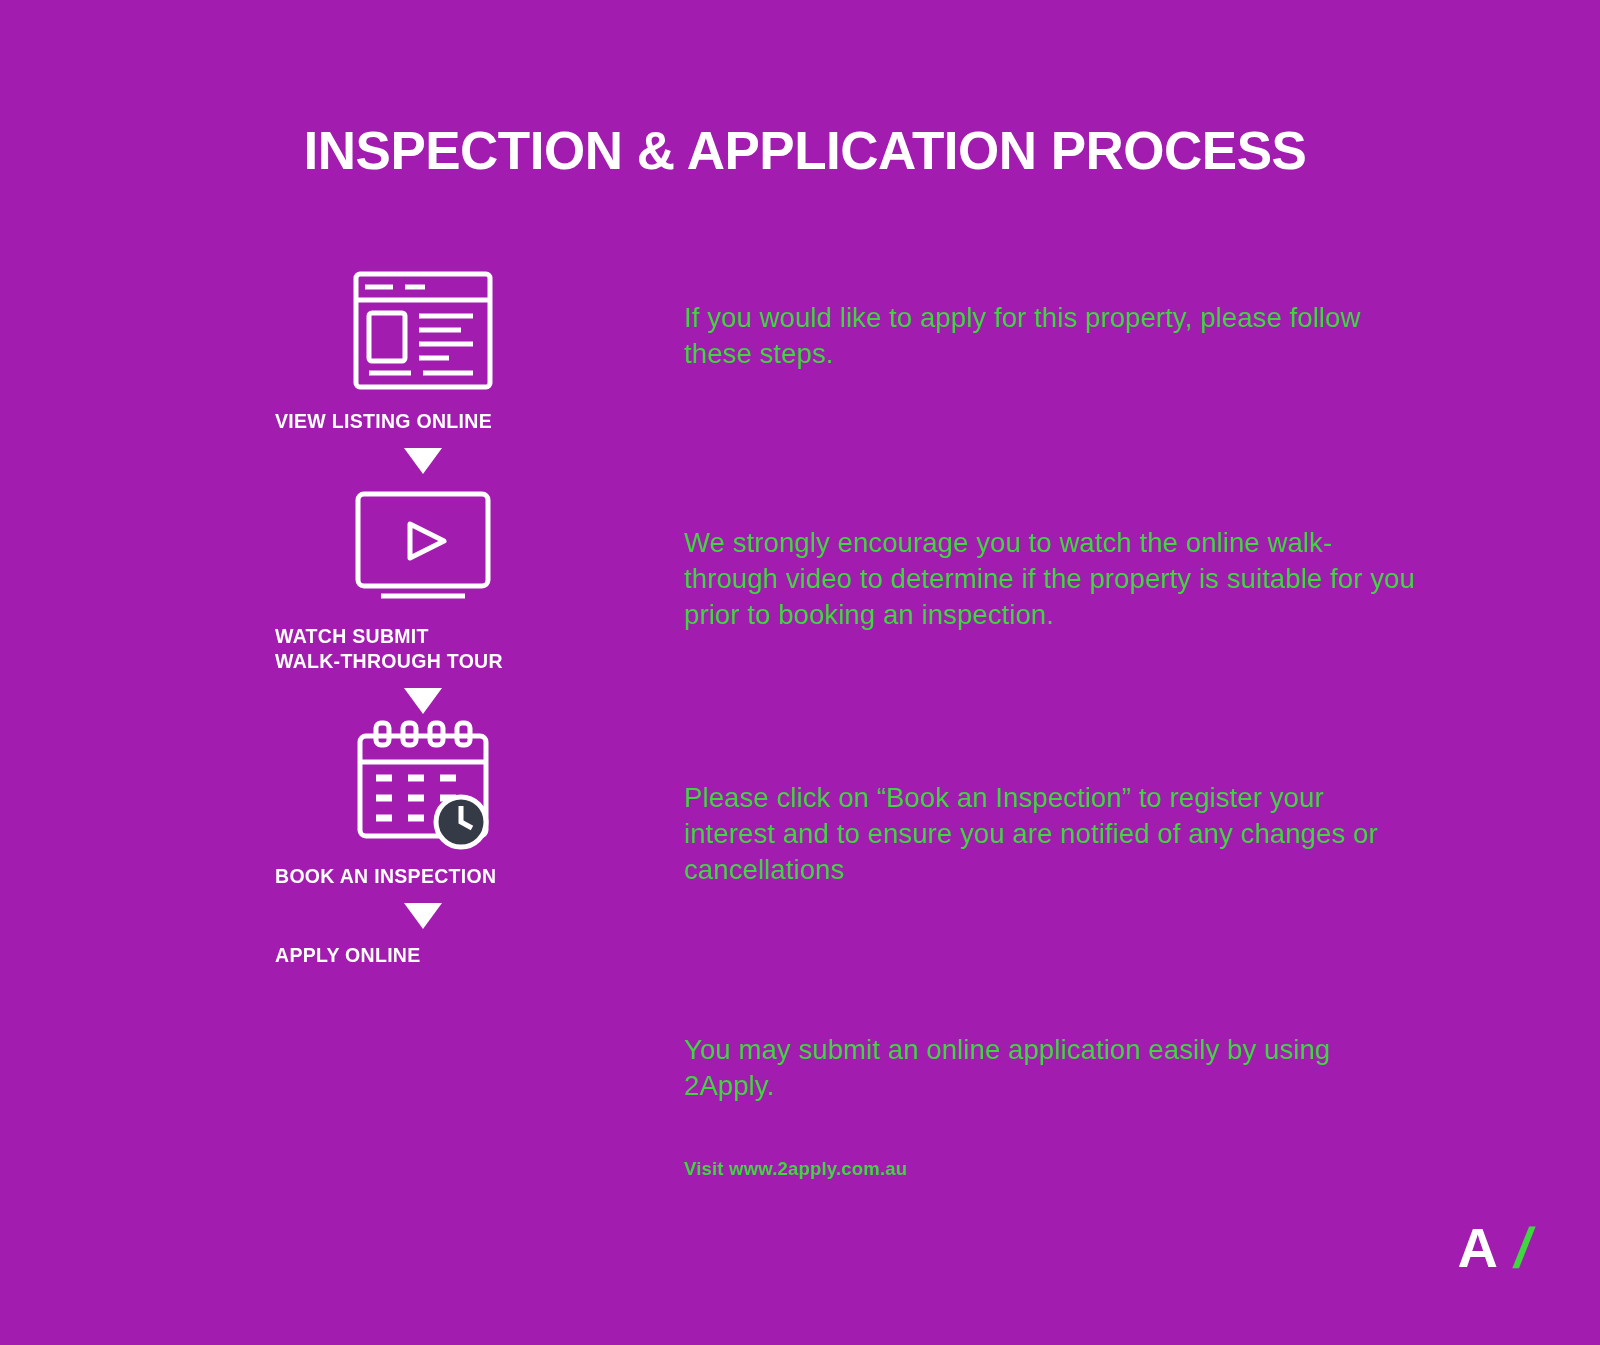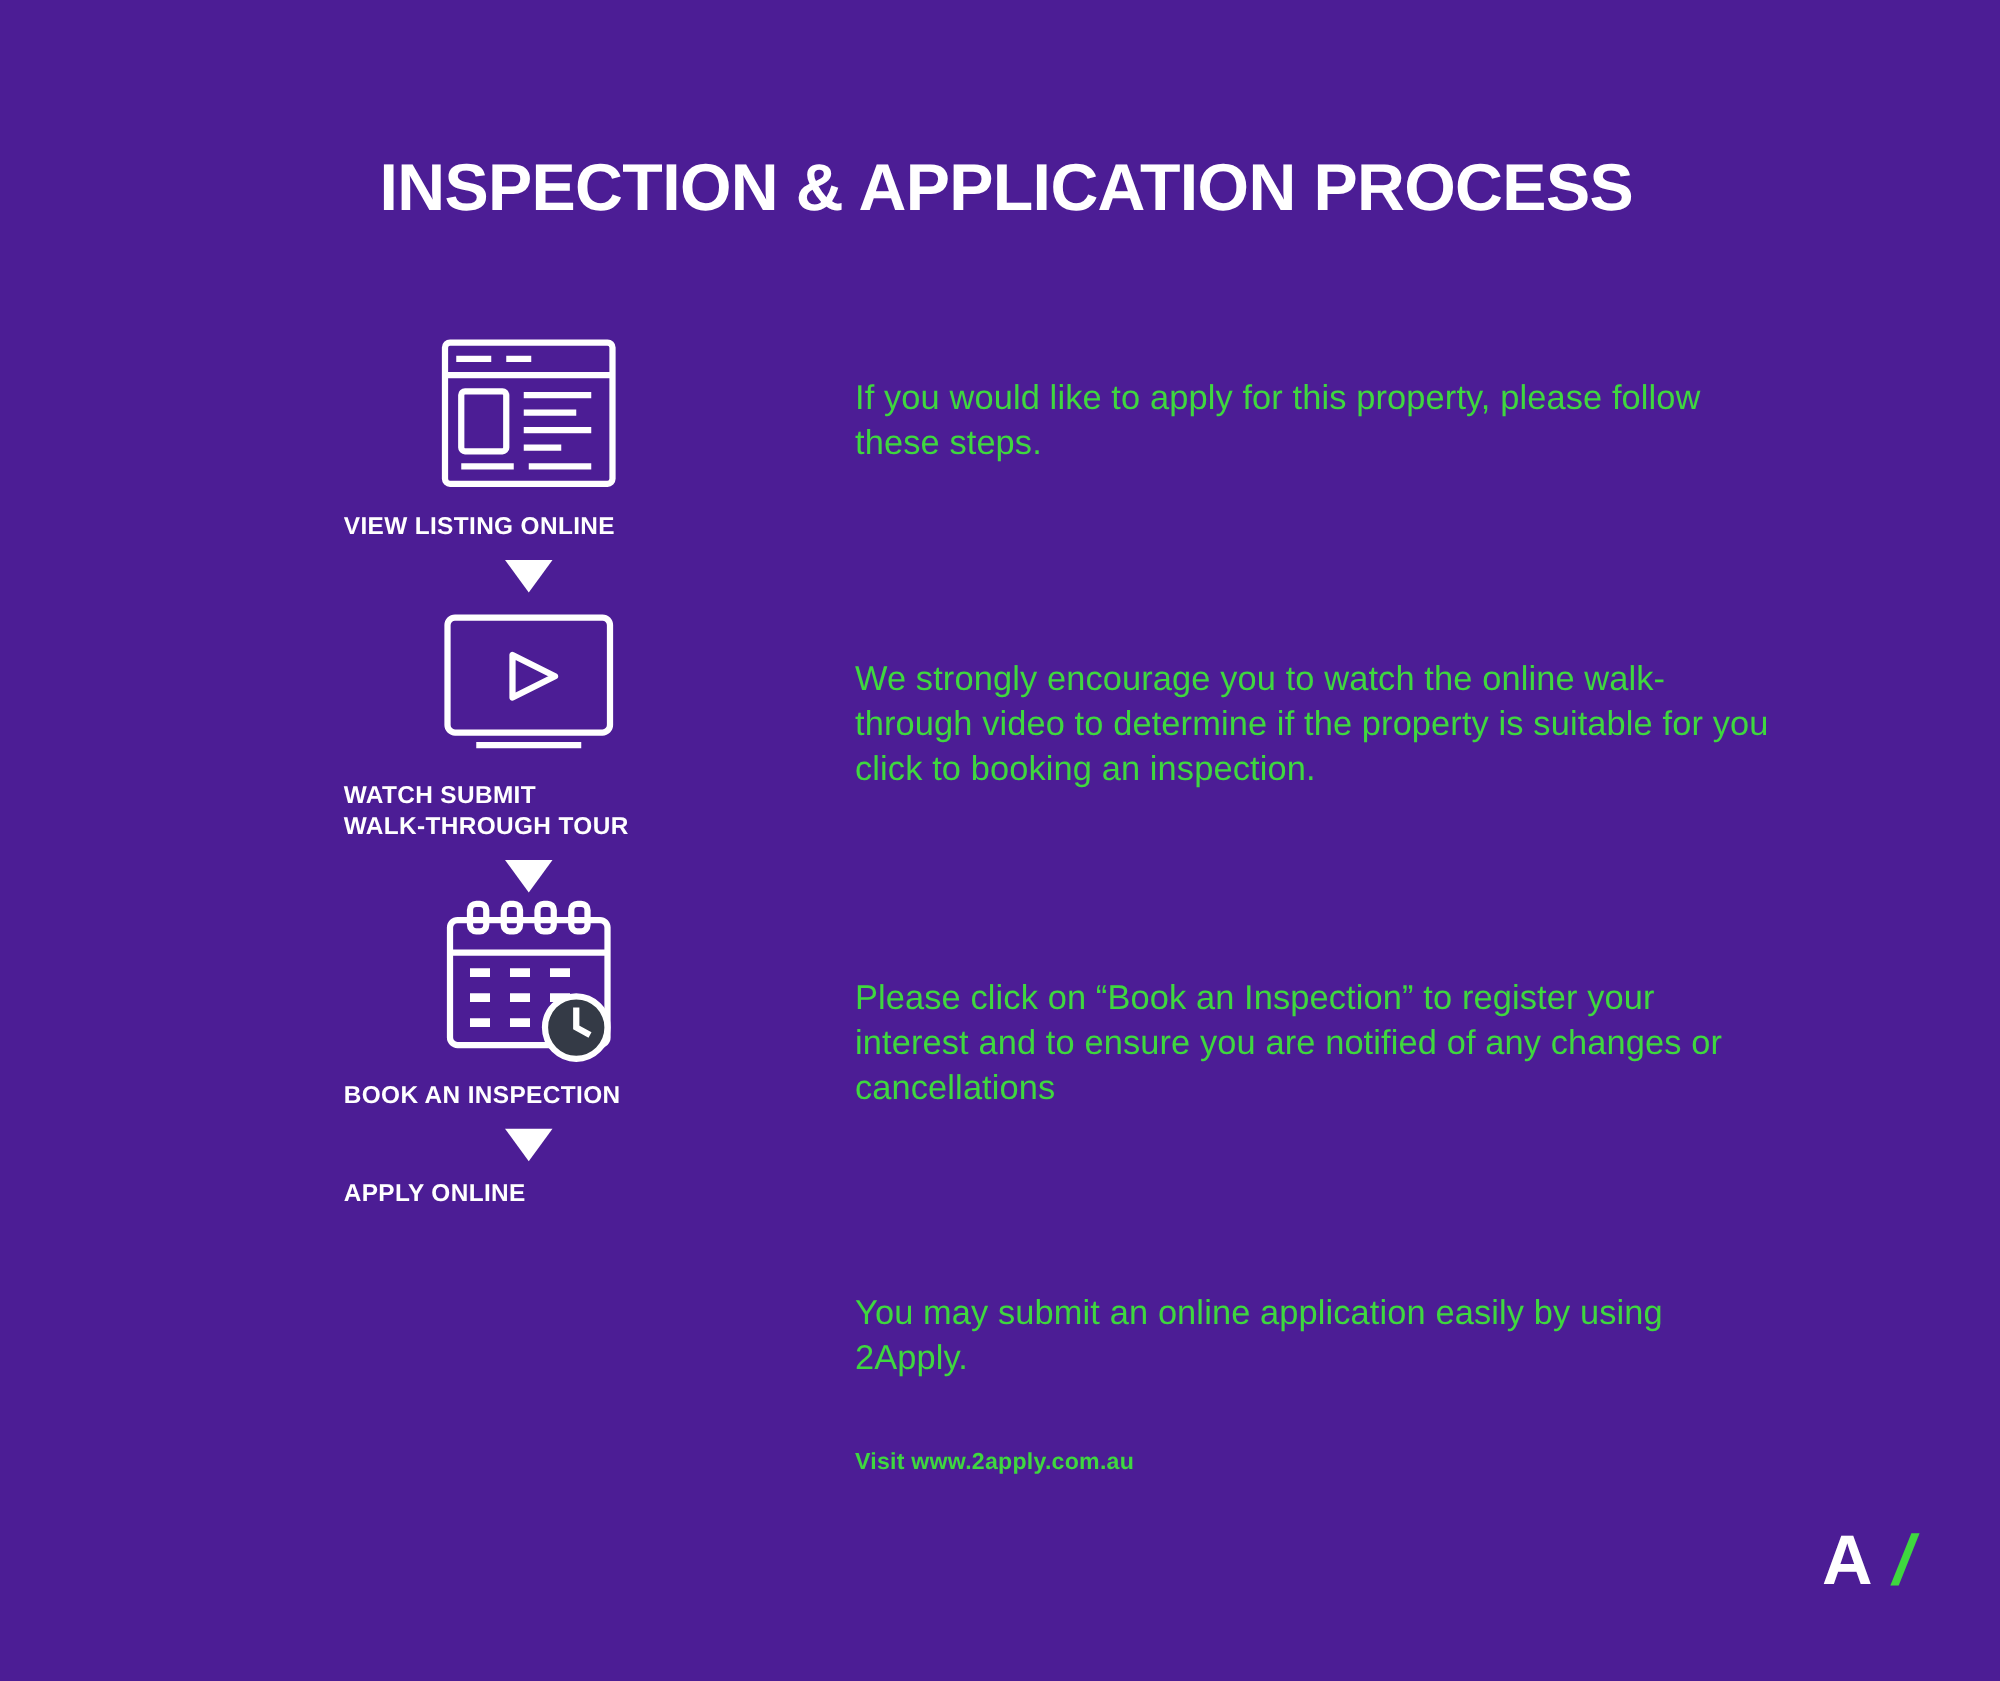--- a/index.html
+++ b/index.html
@@ -12,21 +12,21 @@
     height: 1345px;
     font-family: "Liberation Sans", sans-serif;
     color: #ffffff;
     overflow: hidden;
     position: relative;
   }
   .page {
     position: relative;
     width: 1600px;
     height: 1345px;
-    background: #4c1d95;
+    background: #a21caf;
   }
   .title {
     position: absolute;
     left: 0;
     top: 120px;
     width: 1600px;
     text-align: center;
     font-size: 53px;
     font-weight: bold;
     letter-spacing: -0.5px;
@@ -183,21 +183,21 @@
       <div class="arrow"></div>
     </div>
 
     <div class="step">
       <div class="caption">APPLY ONLINE</div>
     </div>
 
   </div>
 
   <div class="copy" id="copy-1">If you would like to apply for this property, please follow these steps.</div>
-  <div class="copy" id="copy-2">We strongly encourage you to watch the online walk-through video to determine if the property is suitable for you click to booking an inspection.</div>
+  <div class="copy" id="copy-2">We strongly encourage you to watch the online walk-through video to determine if the property is suitable for you prior to booking an inspection.</div>
   <div class="copy" id="copy-3">Please click on “Book an Inspection” to register your interest and to ensure you are notified of any changes or cancellations</div>
   <div class="copy" id="copy-4">You may submit an online application easily by using 2Apply.</div>
 
   <div class="visit">Visit www.2apply.com.au</div>
 
   <div class="logo">
     <span class="mark-a">A</span>
     <span class="slash">/</span>
   </div>
 

